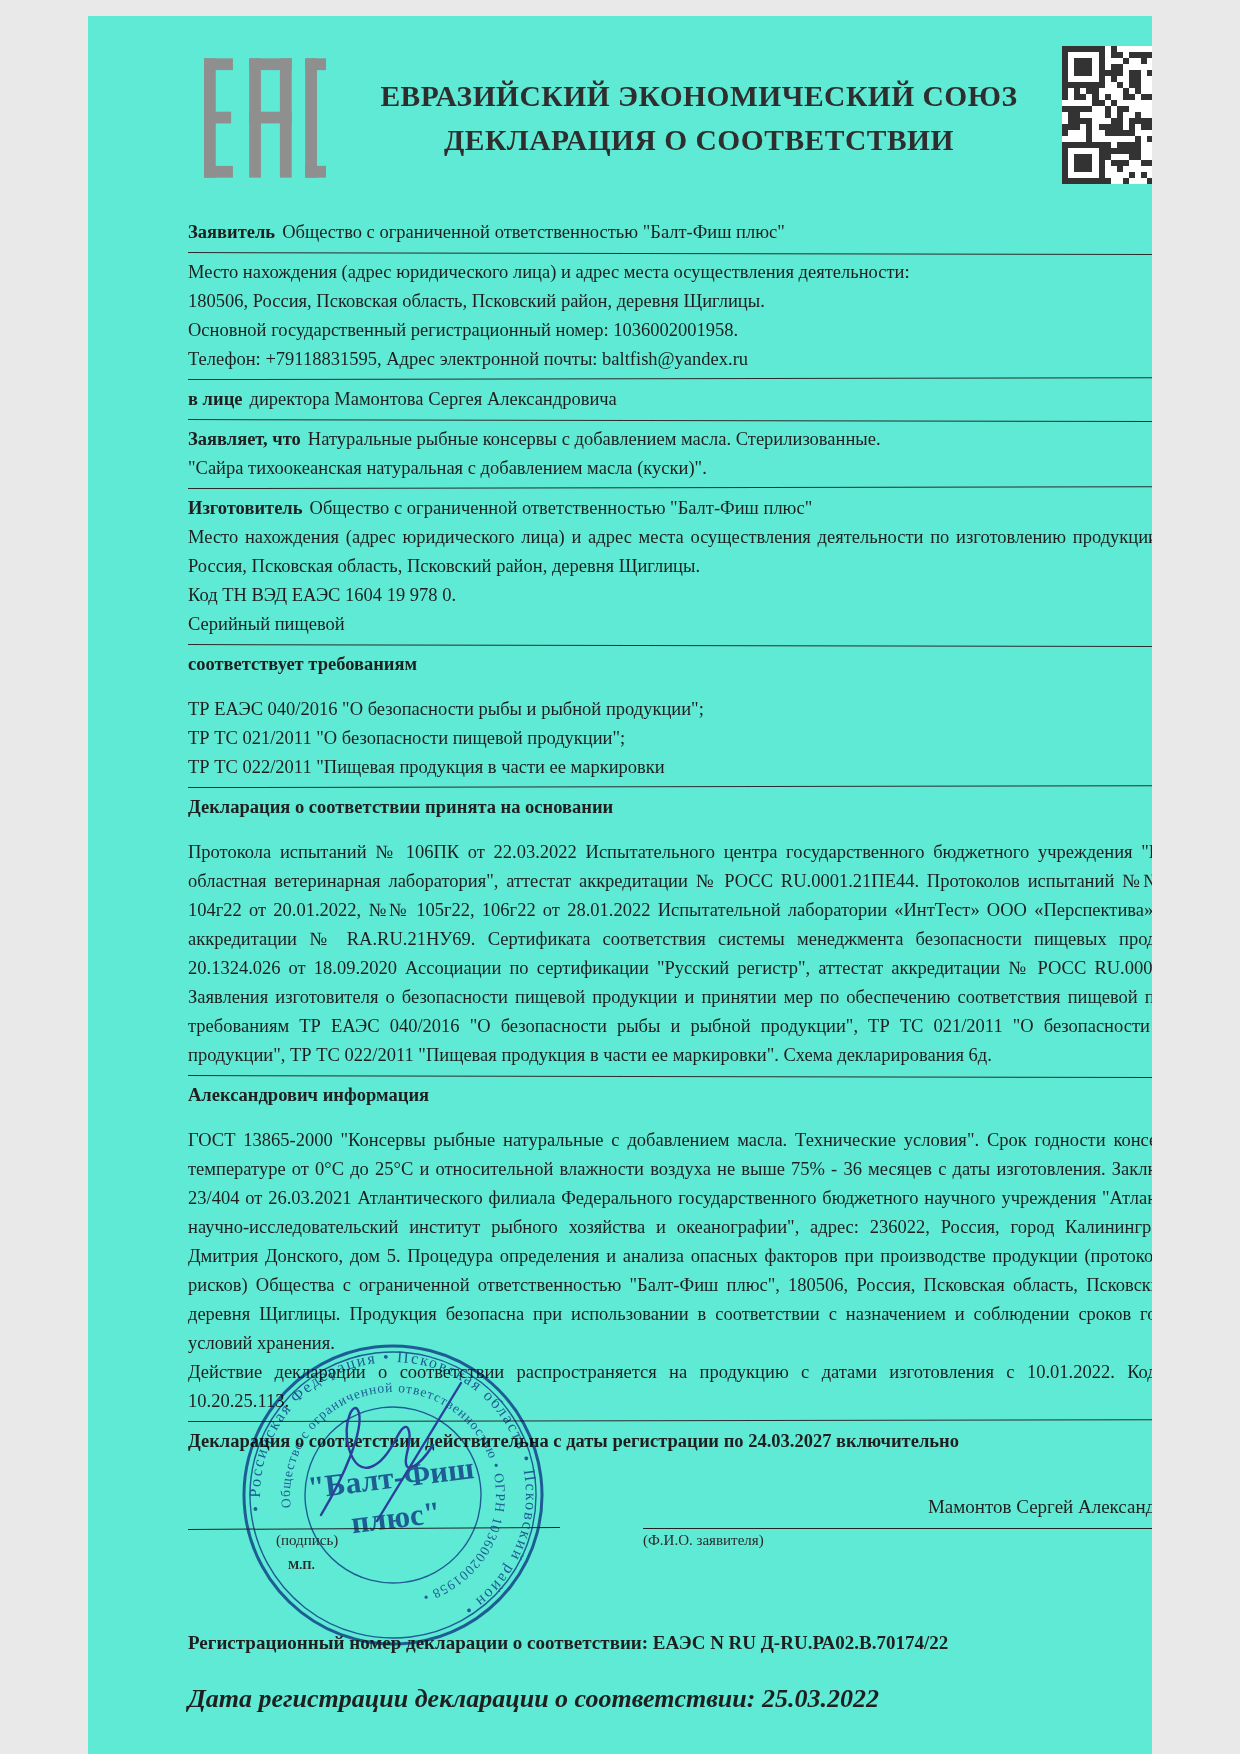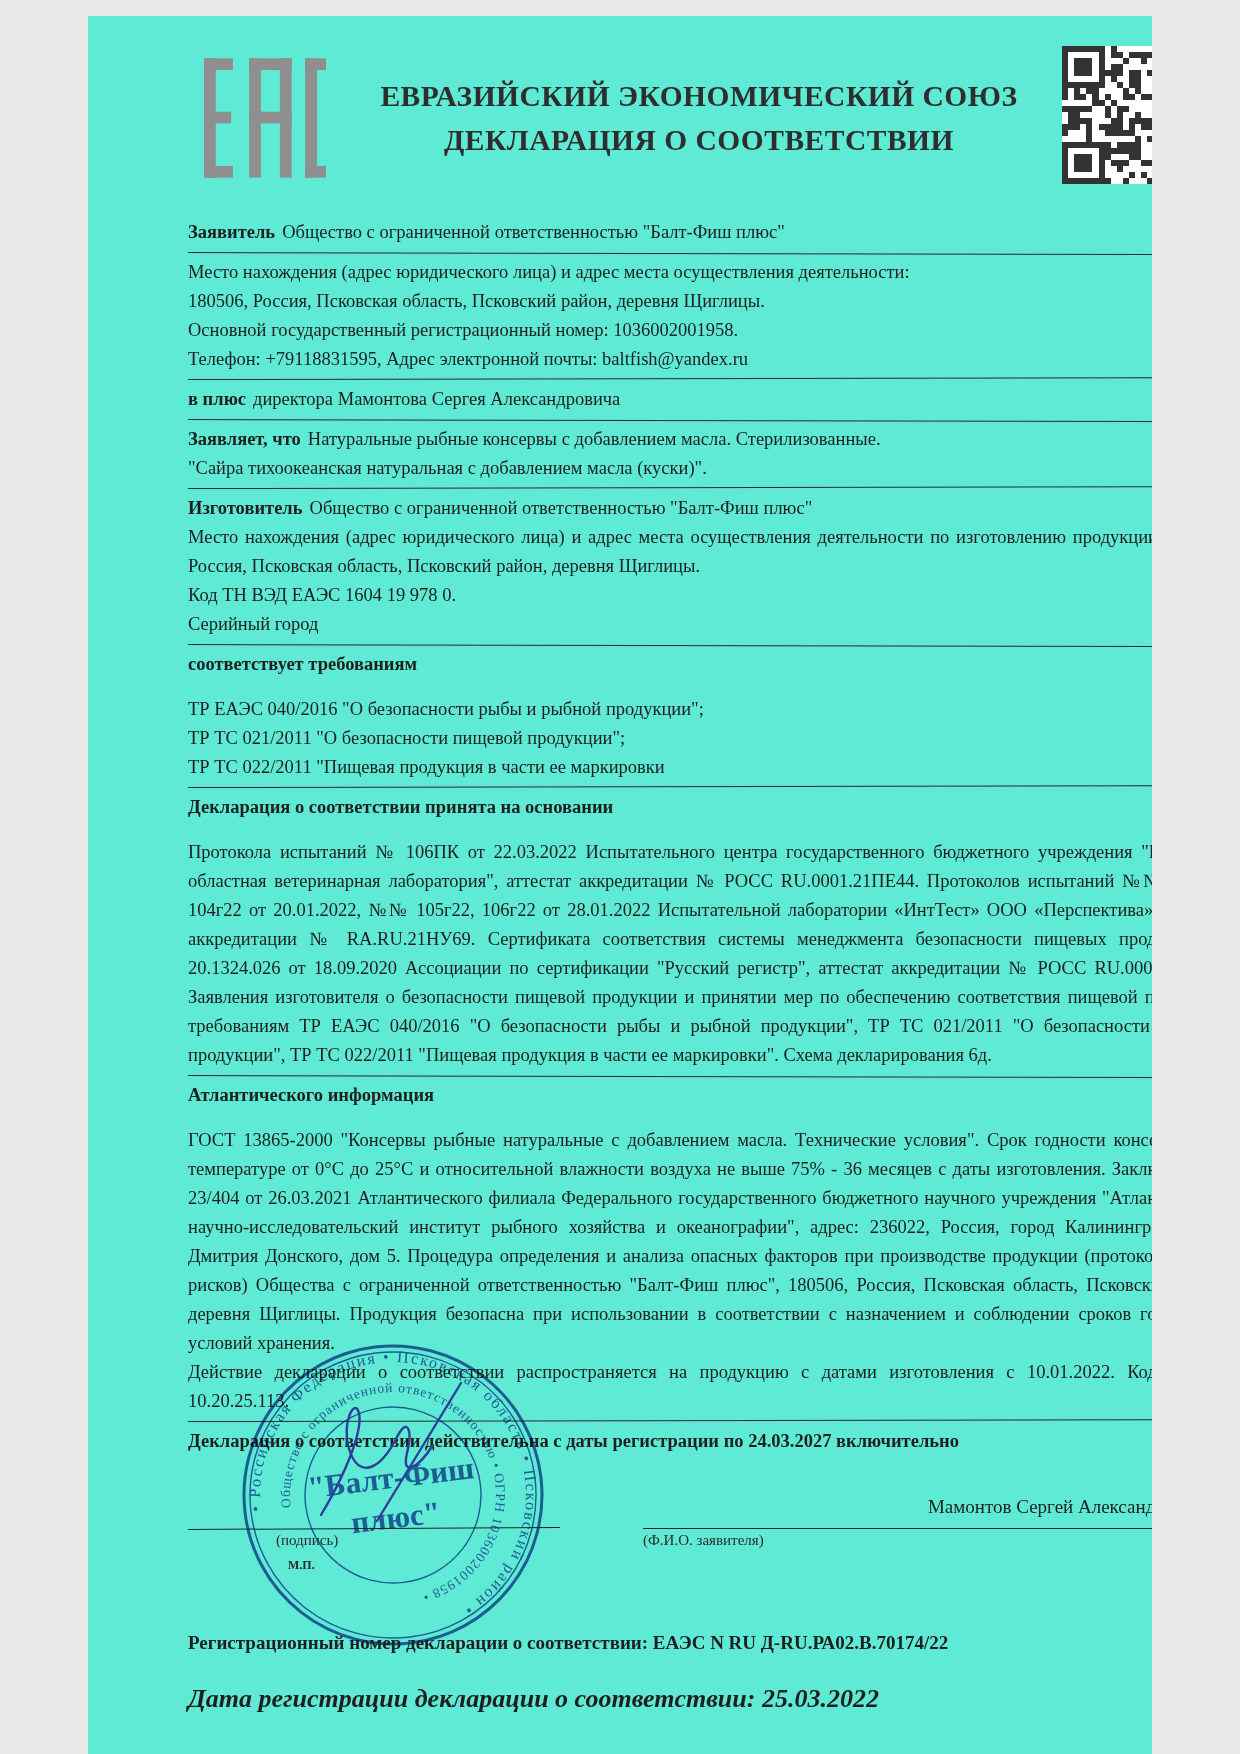--- a/index.html
+++ b/index.html
@@ -608,56 +608,56 @@
     <hr class="rule tilt-a">
     <div class="sec txt">
       <div>Место нахождения (адрес юридического лица) и адрес места осуществления деятельности:</div>
       <div>180506, Россия, Псковская область, Псковский район, деревня Щиглицы.</div>
       <div>Основной государственный регистрационный номер: 1036002001958.</div>
       <div>Телефон: +79118831595, Адрес электронной почты: baltfish@yandex.ru</div>
     </div>
     <hr class="rule tilt-b">
 
     <div class="sec txt">
-      <span class="lbl">в плюс</span><span>директора Мамонтова Сергея Александровича</span>
+      <span class="lbl">в лице</span><span>директора Мамонтова Сергея Александровича</span>
     </div>
     <hr class="rule tilt-a">
 
     <div class="sec txt">
       <div><span class="lbl">Заявляет, что</span><span>Натуральные рыбные консервы с добавлением масла. Стерилизованные.</span></div>
       <div>"Сайра тихоокеанская натуральная с добавлением масла (куски)".</div>
     </div>
     <hr class="rule tilt-b">
 
     <div class="sec txt">
       <div><span class="lbl">Изготовитель</span><span>Общество с ограниченной ответственностью "Балт-Фиш плюс"</span></div>
       <div class="just">Место нахождения (адрес юридического лица) и адрес места осуществления деятельности по изготовлению продукции: 180506, Россия, Псковская область, Псковский район, деревня Щиглицы.</div>
       <div>Код ТН ВЭД ЕАЭС 1604 19 978 0.</div>
-      <div>Серийный город</div>
+      <div>Серийный пищевой</div>
     </div>
     <hr class="rule tilt-a">
 
     <div class="sec txt">
       <div class="b">соответствует требованиям</div>
       <div class="tr-list">
         <div>ТР ЕАЭС 040/2016 "О безопасности рыбы и рыбной продукции";</div>
         <div>ТР ТС 021/2011 "О безопасности пищевой продукции";</div>
         <div>ТР ТС 022/2011 "Пищевая продукция в части ее маркировки</div>
       </div>
     </div>
     <hr class="rule tilt-b">
 
     <div class="sec txt">
       <div class="b">Декларация о соответствии принята на основании</div>
       <div class="just" style="margin-top:16px">Протокола испытаний № 106ПК от 22.03.2022 Испытательного центра государственного бюджетного учреждения "Псковская областная ветеринарная лаборатория", аттестат аккредитации № РОСС RU.0001.21ПЕ44. Протоколов испытаний №№ 103г22, 104г22 от 20.01.2022, №№ 105г22, 106г22 от 28.01.2022 Испытательной лаборатории «ИнтТест» ООО «Перспектива», аттестат аккредитации № RA.RU.21НУ69. Сертификата соответствия системы менеджмента безопасности пищевых продуктов № 20.1324.026 от 18.09.2020 Ассоциации по сертификации "Русский регистр", аттестат аккредитации № РОСС RU.0001.21ГА45. Заявления изготовителя о безопасности пищевой продукции и принятии мер по обеспечению соответствия пищевой продукции требованиям ТР ЕАЭС 040/2016 "О безопасности рыбы и рыбной продукции", ТР ТС 021/2011 "О безопасности пищевой продукции", ТР ТС 022/2011 "Пищевая продукция в части ее маркировки". Схема декларирования 6д.</div>
     </div>
     <hr class="rule tilt-a">
 
     <div class="sec txt">
-      <div class="b">Атлантического информация</div>
+      <div class="b">Александрович информация</div>
       <div class="just" style="margin-top:16px">ГОСТ 13865-2000 "Консервы рыбные натуральные с добавлением масла. Технические условия". Срок годности консервов при температуре от 0°С до 25°С и относительной влажности воздуха не выше 75% - 36 месяцев с даты изготовления. Заключение № 23/404 от 26.03.2021 Атлантического филиала Федерального государственного бюджетного научного учреждения "Атлантический научно-исследовательский институт рыбного хозяйства и океанографии", адрес: 236022, Россия, город Калининград, улица Дмитрия Донского, дом 5. Процедура определения и анализа опасных факторов при производстве продукции (протокол анализа рисков) Общества с ограниченной ответственностью "Балт-Фиш плюс", 180506, Россия, Псковская область, Псковский район, деревня Щиглицы. Продукция безопасна при использовании в соответствии с назначением и соблюдении сроков годности и условий хранения.</div>
       <div class="just">Действие декларации о соответствии распространяется на продукцию с датами изготовления с 10.01.2022. Код ОКПД2 10.20.25.113.</div>
     </div>
     <hr class="rule tilt-b">
 
     <div class="sec txt b">Декларация о соответствии действительна с даты регистрации по 24.03.2027 включительно</div>
 
     <div class="sigzone">
       <svg class="stamp" width="350" height="350" viewBox="0 0 350 350">
         <defs>

